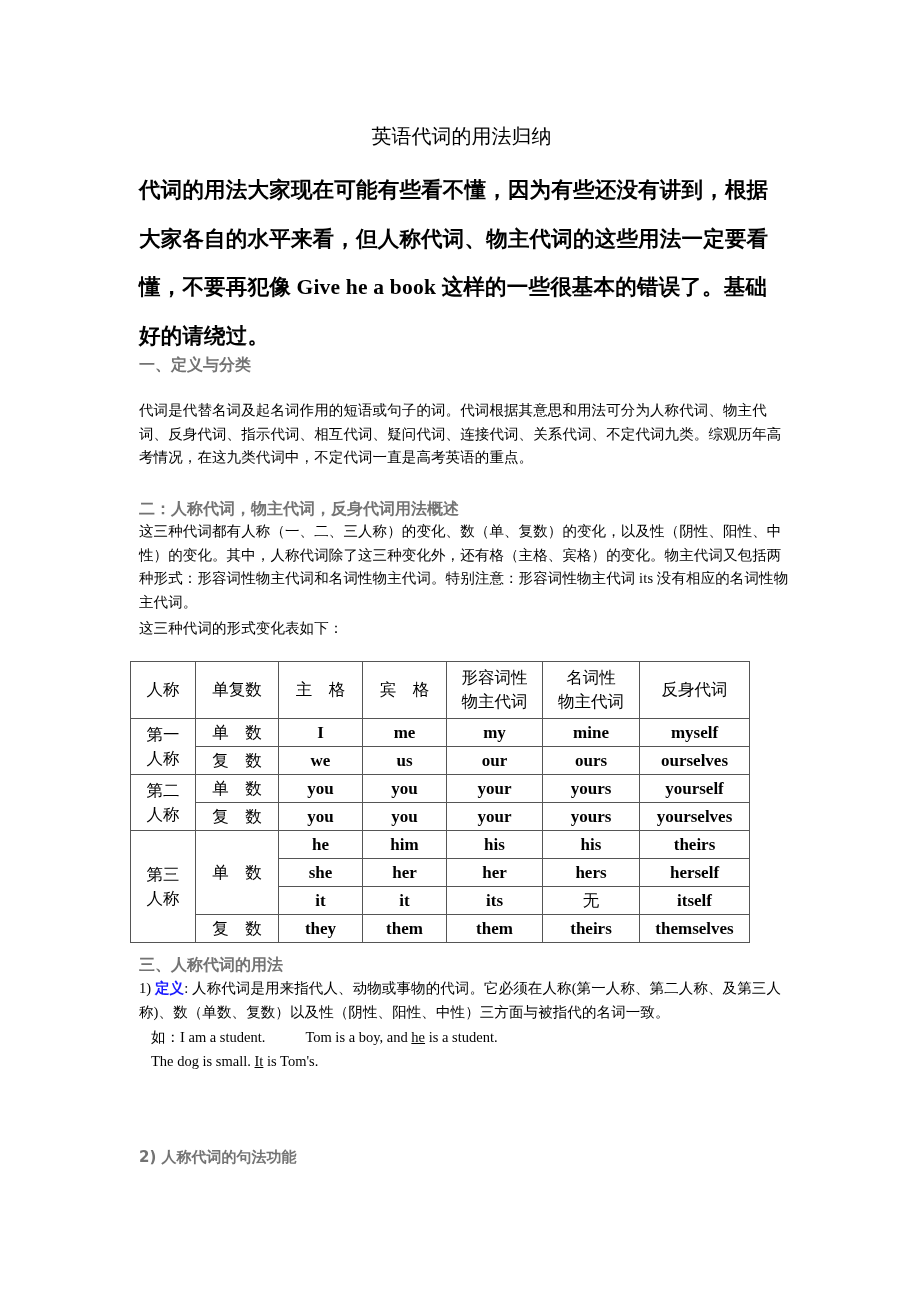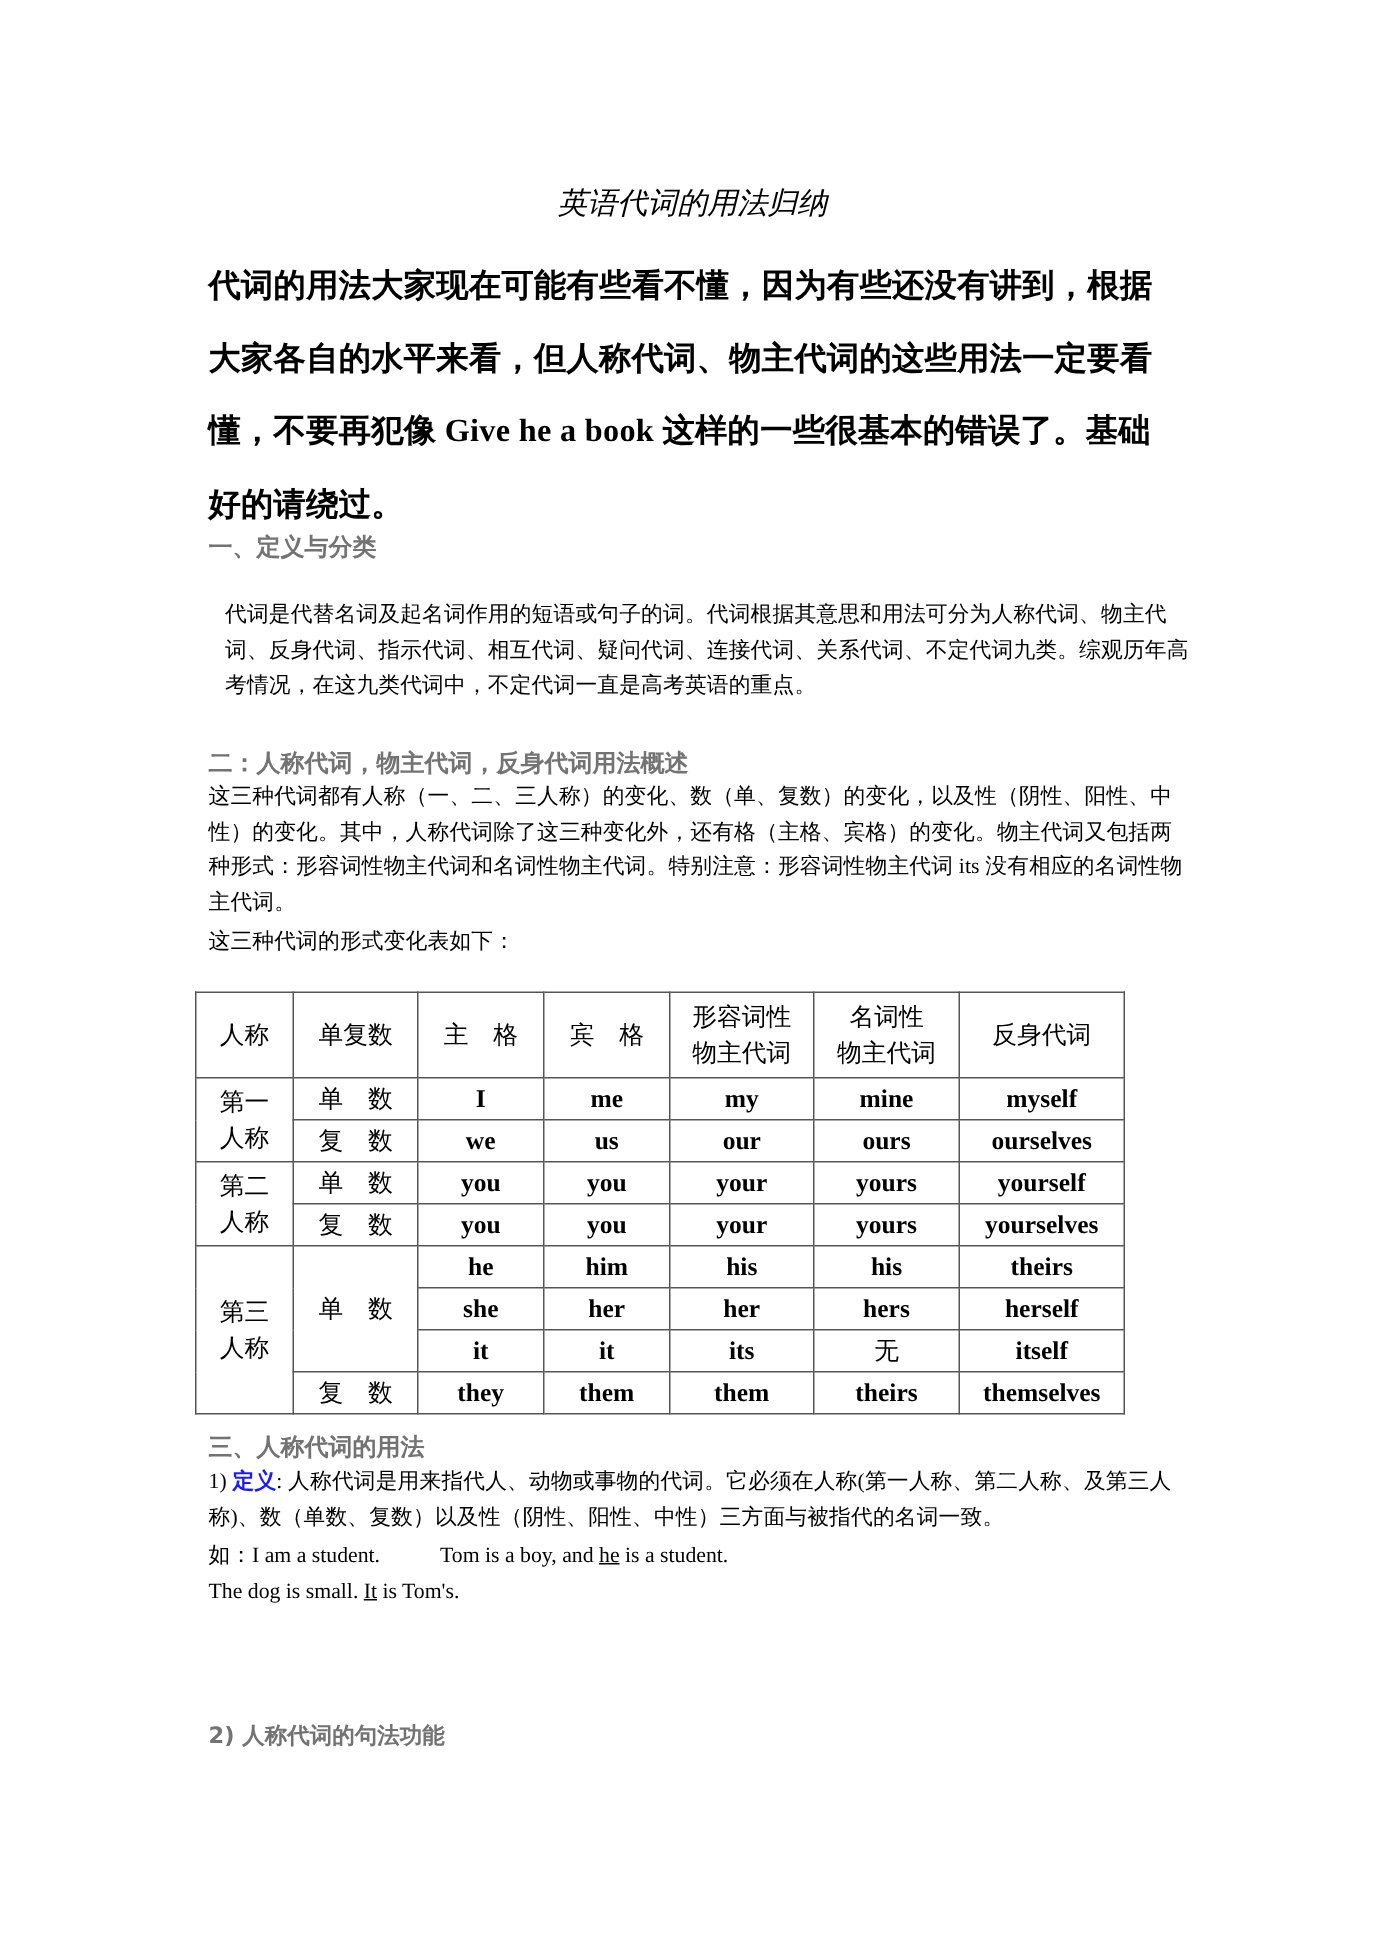--- a/index.html
+++ b/index.html
@@ -22,21 +22,20 @@
     width: 645px;
   }
   .title {
     position: absolute;
     left: 0;
     top: 123px;
     width: 645px;
     text-align: center;
     font-size: 20px;
     line-height: 26px;
-    font-style: italic;
   }
   .intro {
     position: absolute;
     left: 0;
     top: 166px;
     width: 648px;
     font-size: 21.5px;
     line-height: 48.5px;
     font-weight: bold;
     letter-spacing: 0.2px;
@@ -105,21 +104,21 @@
 <body>
 
 <div class="page">
 
   <div class="title">英语代词的用法归纳</div>
 
   <div class="intro"><span>代词的用法大家现在可能有些看不懂，因为有些还没有讲到，根据大家各自的水平来看，但人称代词、物主代词的这些用法一定要看懂，不要再犯像 </span><span class="en">Give he a book</span><span> 这样的一些很基本的错误了。基础好的请绕过。</span></div>
 
   <div class="heading" style="top:355px;">一、定义与分类</div>
 
-  <div class="para" style="top:399px;margin-left:11px;">代词是代替名词及起名词作用的短语或句子的词。代词根据其意思和用法可分为人称代词、物主代词、反身代词、指示代词、相互代词、疑问代词、连接代词、关系代词、不定代词九类。综观历年高考情况，在这九类代词中，不定代词一直是高考英语的重点。</div>
+  <div class="para" style="top:399px;">代词是代替名词及起名词作用的短语或句子的词。代词根据其意思和用法可分为人称代词、物主代词、反身代词、指示代词、相互代词、疑问代词、连接代词、关系代词、不定代词九类。综观历年高考情况，在这九类代词中，不定代词一直是高考英语的重点。</div>
 
   <div class="heading" style="top:499px;">二：人称代词，物主代词，反身代词用法概述</div>
 
   <div class="para" style="top:520px;">这三种代词都有人称（一、二、三人称）的变化、数（单、复数）的变化，以及性（阴性、阳性、中性）的变化。其中，人称代词除了这三种变化外，还有格（主格、宾格）的变化。物主代词又包括两种形式：形容词性物主代词和名词性物主代词。特别注意：形容词性物主代词 its 没有相应的名词性物主代词。</div>
 
   <div class="para" style="top:617px; line-height:22px;">这三种代词的形式变化表如下：</div>
 
   <table class="pronouns">
     <colgroup>
       <col style="width:65px">
@@ -208,20 +207,20 @@
       <td class="en">theirs</td>
       <td class="en">themselves</td>
     </tr>
   </tbody>
     </table>
 
   <div class="heading" style="top:955px;">三、人称代词的用法</div>
 
   <div class="para" style="top:977px;"><span>1)</span> <span class="blue-bold">定义</span><span>: 人称代词是用来指代人、动物或事物的代词。它必须在人称(第一人称、第二人称、及第三人称)、数（单数、复数）以及性（阴性、阳性、中性）三方面与被指代的名词一致。</span></div>
 
-  <div class="sentences" style="top:1025px;">
+  <div class="sentences" style="top:1025px;margin-left:12px;">
     <div><span>如：</span><span>I am a student.</span><span style="display:inline-block;width:40px;"></span><span>Tom is a boy, and </span><span class="u">he</span><span> is a student.</span></div>
     <div><span>The dog is small. </span><span class="u">It</span><span> is Tom's.</span></div>
   </div>
 
   <div class="heading" style="top:1147px; font-size:15px;">2)  人称代词的句法功能</div>
 
 </div>
 
 </body></html>

